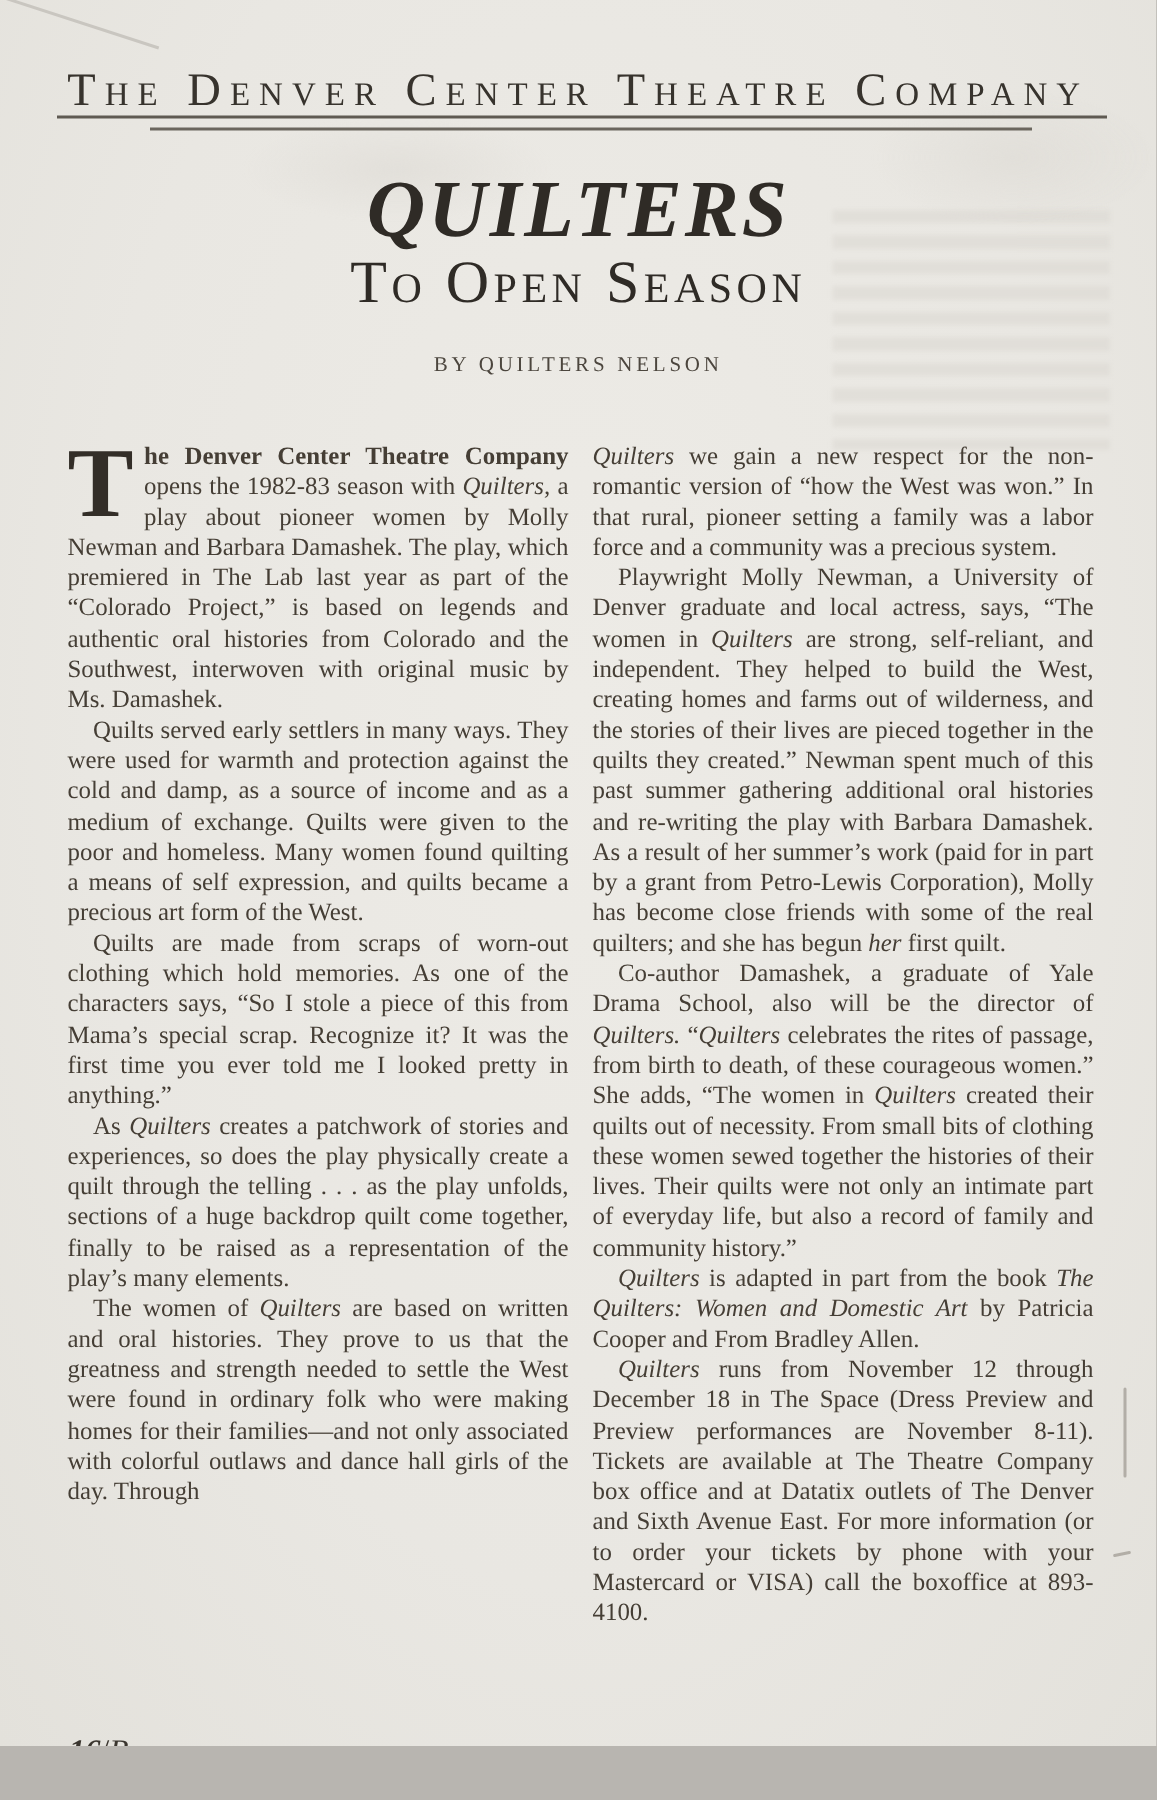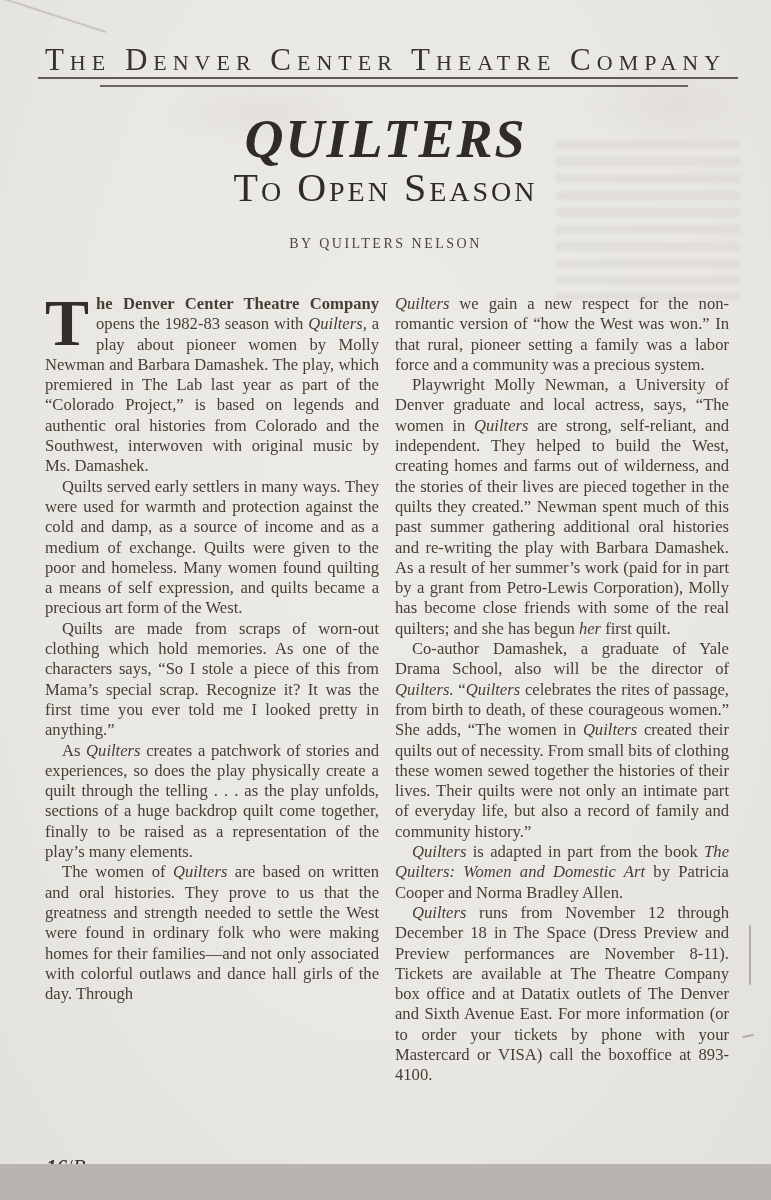--- a/index.html
+++ b/index.html
@@ -98,20 +98,20 @@
         <p><span class="dropcap">T</span><span class="b">he Denver Center Theatre Company</span><span> opens the 1982-83 season with </span><span class="i">Quilters,</span><span> a play about pioneer women by Molly Newman and Barbara Damashek. The play, which premiered in The Lab last year as part of the “Colorado Project,” is based on legends and authentic oral histories from Colorado and the Southwest, interwoven with original music by Ms. Damashek.</span></p>
         <p class="indent"><span>Quilts served early settlers in many ways. They were used for warmth and protection against the cold and damp, as a source of income and as a medium of exchange. Quilts were given to the poor and homeless. Many women found quilting a means of self expression, and quilts became a precious art form of the West.</span></p>
         <p class="indent"><span>Quilts are made from scraps of worn-out clothing which hold memories. As one of the characters says, “So I stole a piece of this from Mama’s special scrap. Recognize it? It was the first time you ever told me I looked pretty in anything.”</span></p>
         <p class="indent"><span>As </span><span class="i">Quilters</span><span> creates a patchwork of stories and experiences, so does the play physically create a quilt through the telling . . . as the play unfolds, sections of a huge backdrop quilt come together, finally to be raised as a representation of the play’s many elements.</span></p>
         <p class="indent"><span>The women of </span><span class="i">Quilters</span><span> are based on written and oral histories. They prove to us that the greatness and strength needed to settle the West were found in ordinary folk who were making homes for their families—and not only associated with colorful outlaws and dance hall girls of the day. Through</span></p>
       </div>
     <div class="col" id="col-right">
         <p><span class="i">Quilters</span><span> we gain a new respect for the non-romantic version of “how the West was won.” In that rural, pioneer setting a family was a labor force and a community was a precious system.</span></p>
         <p class="indent"><span>Playwright Molly Newman, a University of Denver graduate and local actress, says, “The women in </span><span class="i">Quilters</span><span> are strong, self-reliant, and independent. They helped to build the West, creating homes and farms out of wilderness, and the stories of their lives are pieced together in the quilts they created.” Newman spent much of this past summer gathering additional oral histories and re-writing the play with Barbara Damashek. As a result of her summer’s work (paid for in part by a grant from Petro-Lewis Corporation), Molly has become close friends with some of the real quilters; and she has begun </span><span class="i">her</span><span> first quilt.</span></p>
         <p class="indent"><span>Co-author Damashek, a graduate of Yale Drama School, also will be the director of </span><span class="i">Quilters.</span><span> “</span><span class="i">Quilters</span><span> celebrates the rites of passage, from birth to death, of these courageous women.” She adds, “The women in </span><span class="i">Quilters</span><span> created their quilts out of necessity. From small bits of clothing these women sewed together the histories of their lives. Their quilts were not only an intimate part of everyday life, but also a record of family and community history.”</span></p>
-        <p class="indent"><span class="i">Quilters</span><span> is adapted in part from the book </span><span class="i">The Quilters: Women and Domestic Art</span><span> by Patricia Cooper and Norma Bradley Allen.</span></p>
+        <p class="indent"><span class="i">Quilters</span><span> is adapted in part from the book </span><span class="i">The Quilters: Women and Domestic Art</span><span> by Patricia Cooper and From Bradley Allen.</span></p>
         <p class="indent"><span class="i">Quilters</span><span> runs from November 12 through December 18 in The Space (Dress Preview and Preview performances are November 8-11). Tickets are available at The Theatre Company box office and at Datatix outlets of The Denver and Sixth Avenue East. For more information (or to order your tickets by phone with your Mastercard or VISA) call the boxoffice at 893-4100.</span></p>
       </div>
   </div>
 
   <div class="footer"><span class="pg">16</span><span>/</span><span class="mag">Bravo</span></div>
 
 </div>
 
 </body></html>

